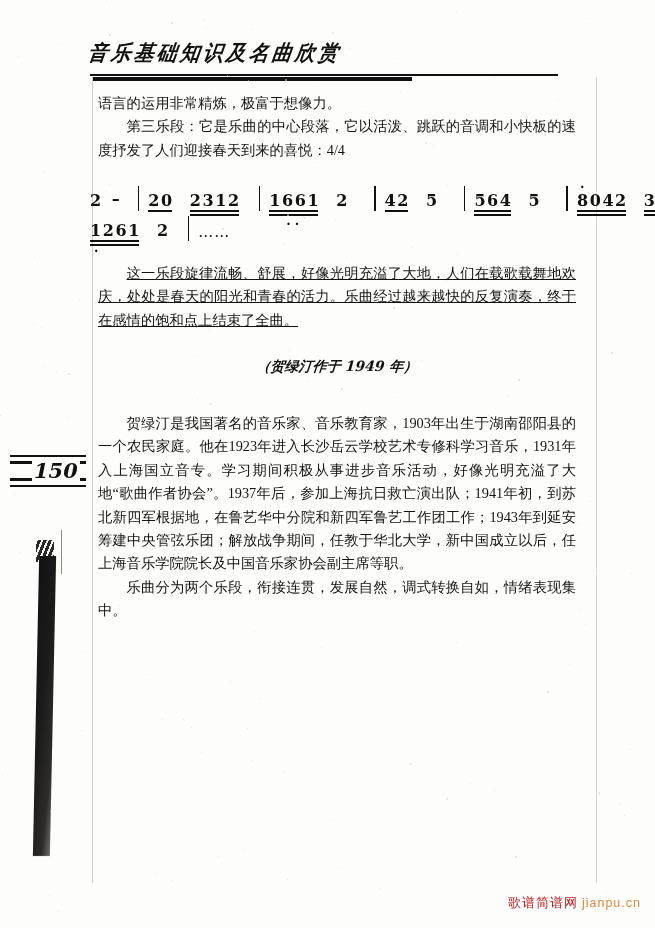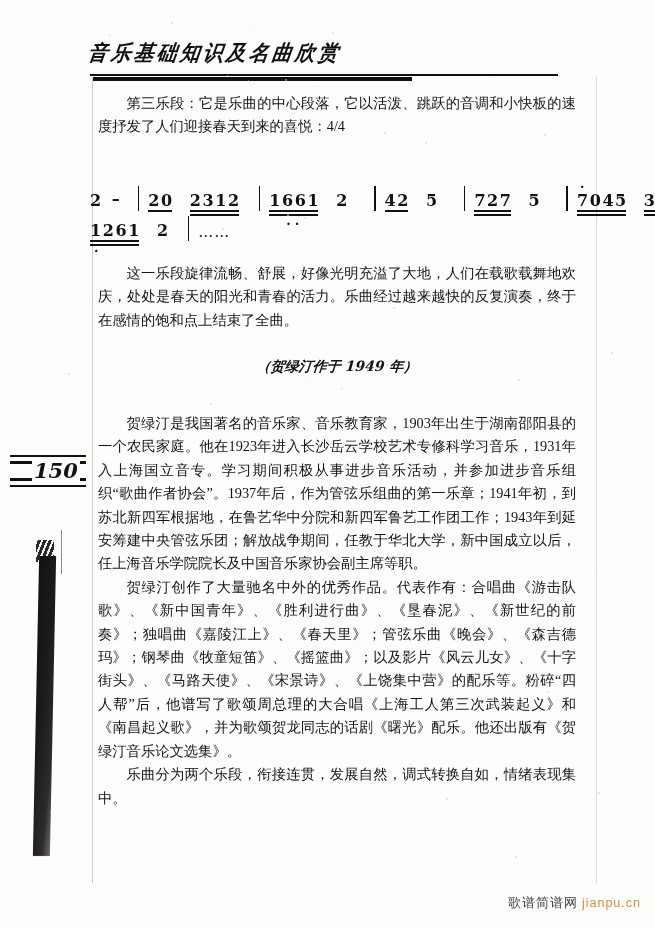--- a/index.html
+++ b/index.html
@@ -135,21 +135,21 @@
     font-size:14.3px;line-height:23.4px;color:#141414;
     text-align:justify;
     font-family:"Liberation Serif","DejaVu Serif",serif;
   }
 
   
   .wm{
     position:absolute;right:14px;bottom:16px;
     font-size:13px;letter-spacing:1px;white-space:nowrap;
   }
-  .wm .cn{color:#404040;font-family:"Liberation Serif",serif;}
+  .wm .cn{color:#b91c1c;font-family:"Liberation Serif",serif;}
   .wm .en{color:#e08a3c;font-family:"Liberation Sans",sans-serif;font-size:12.5px;margin-left:4px;}
 </style>
 </head>
 <body>
 
 <div class="page">
 
   <div class="binding-top"></div>
   <div class="binding"></div>
   <div class="binding-hair"></div>
@@ -165,69 +165,69 @@
 
   <div class="pgnum">
     <div class="ln l1"></div>
       <div class="ln l2"></div>
     <div class="ln l3"></div>
       <div class="ln l4"></div>
     <div class="n">150</div>
   </div>
 
   <div class="body">
+    <p>语言的运用非常精炼，极富于想像力。</p>
     <p class="ind">第三乐段：它是乐曲的中心段落，它以活泼、跳跃的音调和小快板的速度抒发了人们迎接春天到来的喜悦：4/4</p>
   </div>
 
   <div class="jianpu">
     <div class="jp-row">
       <span class="note">2</span>
       <span class="dash">–</span>
       <span class="bar"></span>
       <span class="note u1 wide">20</span>
       <span class="note u2">2312</span>
       <span class="bar"></span>
       <span class="note u2 wide">
         <span>1661</span><span class="dots">..</span>
       </span>
       <span class="note wide">2</span>
       <span class="bar"></span>
       <span class="note u1 wide">42</span>
       <span class="note wide">5</span>
       <span class="bar"></span>
-      <span class="note u2 wide">727</span>
+      <span class="note u2 wide">564</span>
       <span class="note wide">5</span>
       <span class="bar"></span>
       <span class="note u2 wide">
-        <span class="dot-up">·</span><span>7045</span>
+        <span class="dot-up">·</span><span>8042</span>
       </span>
       <span class="note u2">352</span>
 
     </div>
     <div class="jp-row r2">
       <span class="note u2 wide">
         <span>1261</span><span class="dot-lo-l">·</span>
       </span>
       <span class="note">2</span>
       <span class="bar"></span>
       <span class="ellip">……</span>
     </div>
   </div>
 
-  <div class="body" style="top:262px;">
+  <div class="body" style="top:262px;text-decoration:underline;">
     <p class="ind">这一乐段旋律流畅、舒展，好像光明充溢了大地，人们在载歌载舞地欢庆，处处是春天的阳光和青春的活力。乐曲经过越来越快的反复演奏，终于在感情的饱和点上结束了全曲。</p>
   </div>
 
   <div class="sec">
     <div class="sec-sub">（贺绿汀作于 1949 年）</div>
   </div>
 
   <div class="body2">
-    <p class="ind">贺绿汀是我国著名的音乐家、音乐教育家，1903年出生于湖南邵阳县的一个农民家庭。他在1923年进入长沙岳云学校艺术专修科学习音乐，1931年入上海国立音专。学习期间积极从事进步音乐活动，并参加进步音乐组织“歌曲作者协会”。1937年后，作为管弦乐组曲的第一乐章；1941年初，到苏北新四军根据地，在鲁艺华中分院和新四军鲁艺工作团工作；1943年到延安筹建中央管弦乐团；解放战争期间，任教于华北大学，新中国成立以后，任上海音乐学院院长及中国音乐家协会副主席等职。</p>
-    <p class="ind">贺绿汀创作了大量驰名中外的优秀作品。代表作有：合唱曲《游击队歌》、《新中国青年》、《胜利进行曲》、《垦春泥》、《新世纪的前奏》；独唱曲《嘉陵江上》、《春天里》；管弦乐曲《晚会》、《森吉德玛》；钢琴曲《牧童短笛》、《摇篮曲》；以及影片《风云儿女》、《十字街头》、《马路天使》、《宋景诗》、《上饶集中营》的配乐等。粉碎“四人帮”后，他谱写了歌颂周总理的大合唱《上海工人第三次武装起义》和《南昌起义歌》，并为歌颂贺龙同志的话剧《曙光》配乐。他还出版有《贺绿汀音乐论文选集》。</p>
+    <p class="ind">贺绿汀是我国著名的音乐家、音乐教育家，1903年出生于湖南邵阳县的一个农民家庭。他在1923年进入长沙岳云学校艺术专修科学习音乐，1931年入上海国立音专。学习期间积极从事进步音乐活动，好像光明充溢了大地“歌曲作者协会”。1937年后，参加上海抗日救亡演出队；1941年初，到苏北新四军根据地，在鲁艺华中分院和新四军鲁艺工作团工作；1943年到延安筹建中央管弦乐团；解放战争期间，任教于华北大学，新中国成立以后，任上海音乐学院院长及中国音乐家协会副主席等职。</p>
     <p class="ind">乐曲分为两个乐段，衔接连贯，发展自然，调式转换自如，情绪表现集中。</p>
   </div>
 
   <div class="wm">
     <span class="cn">歌谱简谱网</span><span class="en">jianpu.cn</span>
   </div>
 
 <div class="speckle" style="width: 1px; height: 1px; left: 361.709px; top: 106.237px;"></div>
     <div class="speckle" style="width: 1px; height: 1px; left: 285.87px; top: 465.872px;"></div>
     <div class="speckle" style="width: 1px; height: 1px; left: 566.872px; top: 542.267px;"></div>

